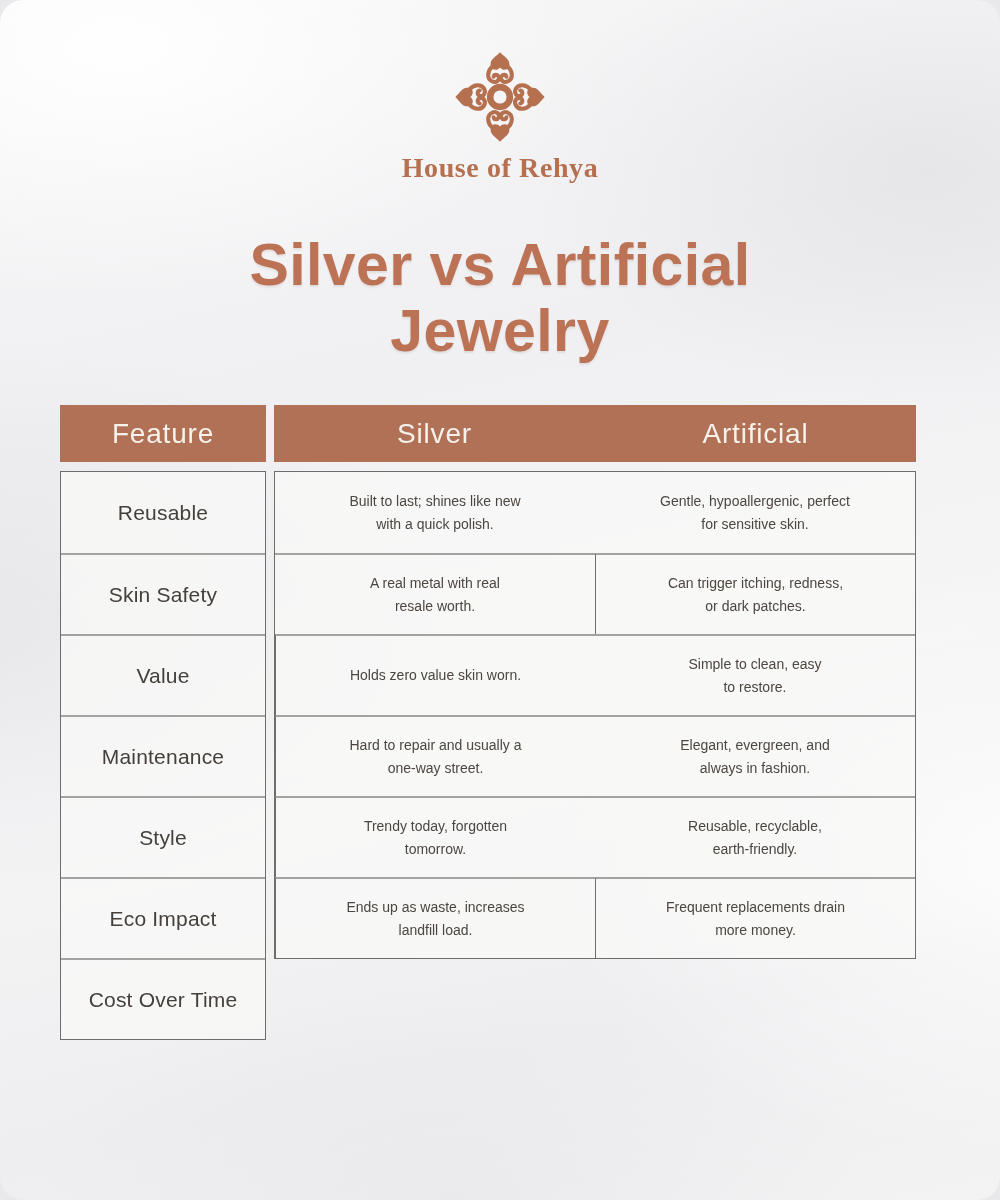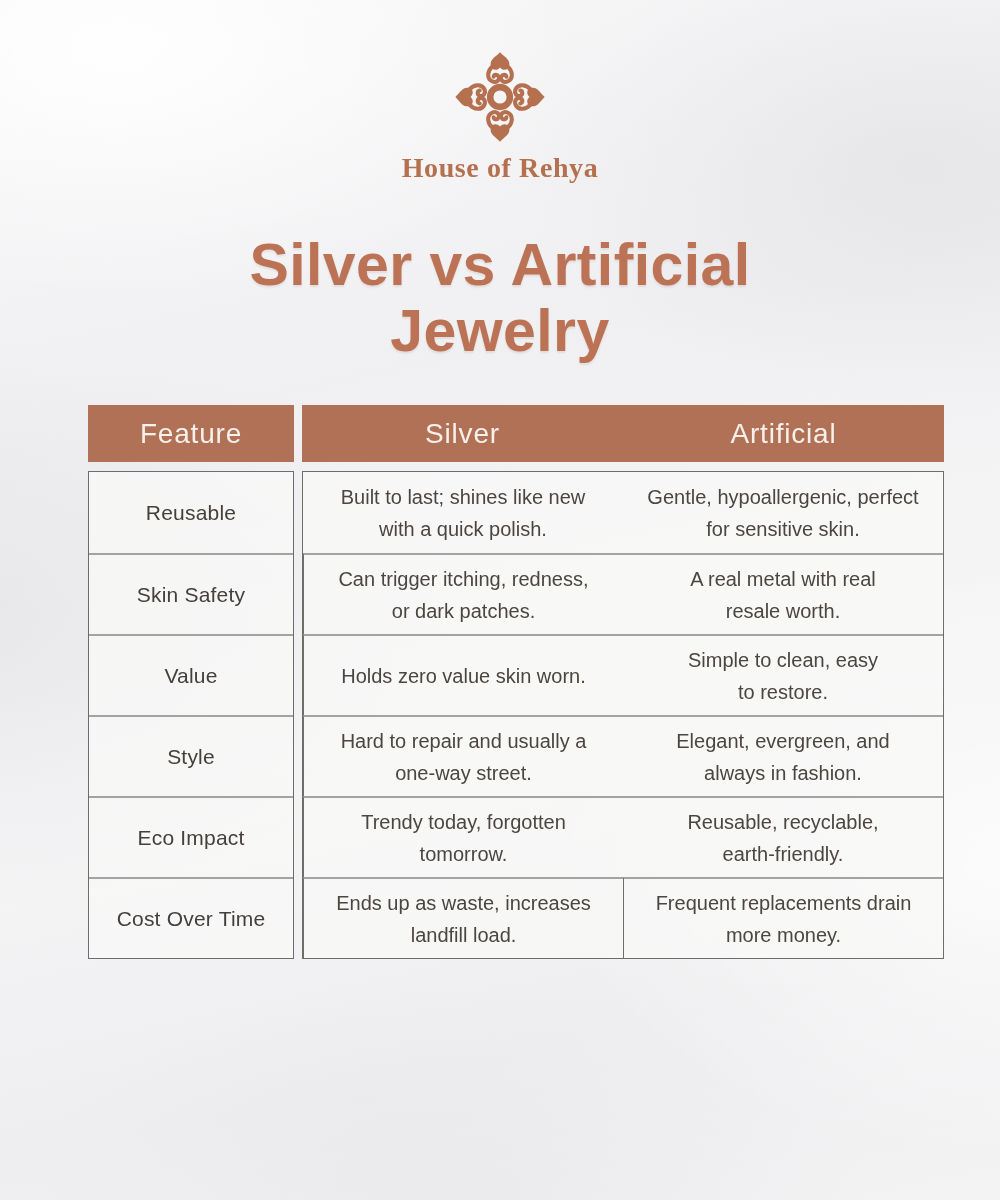--- a/index.html
+++ b/index.html
@@ -10,20 +10,21 @@
     width:1000px; height:1200px;
     margin:0 auto;
     overflow:hidden;
     background:
       radial-gradient(760px 420px at 12% 4%,  rgba(255,255,255,0.95) 0%, rgba(255,255,255,0) 60%),
       radial-gradient(640px 380px at 92% 14%, rgba(221,220,224,0.55) 0%, rgba(221,220,224,0) 62%),
       radial-gradient(900px 520px at -4% 52%, rgba(224,223,227,0.60) 0%, rgba(224,223,227,0) 55%),
       radial-gradient(820px 500px at 104% 72%,rgba(255,255,255,0.85) 0%, rgba(255,255,255,0) 60%),
       radial-gradient(700px 360px at 45% 100%,rgba(226,225,229,0.45) 0%, rgba(226,225,229,0) 60%),
       linear-gradient(168deg, #f8f7f8 0%, #f0eff1 32%, #f6f5f6 58%, #eeedef 82%, #f4f3f4 100%);
+    border-radius: 23px;
   }
 
   
   .brand { text-align:center; padding-top:50px; }
   .logo { display:inline-block; width:94px; height:94px; color:var(--accent,#B5704F); }
   .logo svg { width:100%; height:100%; display:block; }
   .brand-name {
     margin-top:4px;
     font-family:"Liberation Serif", serif;
     font-weight:700;
@@ -38,21 +39,21 @@
     text-align:center;
     font-size:59px;
     line-height:1.12;
     font-weight:700;
     letter-spacing:0.4px;
     color:var(--title-text,#BC7355);
     text-shadow:0 2px 2px rgba(90,60,45,0.10);
   }
 
   
-  .table { position:absolute; left:88px; top:405px; width:856px; display:flex; gap:8px; }
+  .table { position:absolute; left:60px; top:405px; width:856px; display:flex; gap:8px; }
   .table *, .table { box-sizing:border-box; }
 
   .col-left  { flex:0 0 206px; display:flex; flex-direction:column; }
   .col-right { flex:1 1 auto;  display:flex; flex-direction:column; }
 
   .head {
     height:57px; flex:0 0 57px;
     margin-bottom:9px;
     background:var(--header-bg,#B17156);
     color:var(--header-text,#F6F1EB);
@@ -76,21 +77,21 @@
   .fcell:first-child { border-top:none; }
 
   .right-body {
     border:1.5px solid var(--grid-line-dark,#6F6D6B);
     background:rgba(249,248,247,0.78);
     display:grid; grid-template-columns:1fr 1fr; grid-auto-rows:81px;
   }
   .cell {
     display:flex; align-items:center; justify-content:center;
     text-align:center; white-space:pre-line;
-    font-size:20px; line-height:1.6;
+    font-size:14px; line-height:1.6;
     color:var(--cell-text,#4C4641);
     padding:4px 22px;
     border-top:2px solid var(--grid-line-light,#A5A3A1);
   }
   .cell:nth-child(-n+2) { border-top:none; }
   .cell.artificial { border-left:1.5px solid var(--grid-line-dark,#6F6D6B); }
 </style>
 </head>
 <body>
 
@@ -119,40 +120,41 @@
   <h1 class="title"><span>Silver vs Artificial</span><br><span>Jewelry</span></h1>
 
   <div class="table">
 
     <div class="col-left">
       <div class="head">Feature</div>
       <div class="feature-body">
         <div class="fcell">Reusable</div>
         <div class="fcell">Skin Safety</div>
         <div class="fcell">Value</div>
+        <div class="fcell">Maintenance</div>
         <div class="fcell">Style</div>
         <div class="fcell">Eco Impact</div>
         <div class="fcell">Cost Over Time</div>
       </div>
     </div>
 
     <div class="col-right">
       <div class="head right-head">
         <div>Silver</div>
         <div>Artificial</div>
       </div>
       <div class="right-body">
         <div class="cell silver">Built to last; shines like new
 with a quick polish.</div>
         <div class="cell silver">Gentle, hypoallergenic, perfect
 for sensitive skin.</div>
+        <div class="cell silver">A real metal with real
+resale worth.</div>
         <div class="cell artificial">Can trigger itching, redness,
 or dark patches.</div>
-        <div class="cell silver">A real metal with real
-resale worth.</div>
         <div class="cell artificial">Holds zero value skin worn.</div>
         <div class="cell silver">Simple to clean, easy
 to restore.</div>
         <div class="cell artificial">Hard to repair and usually a
 one-way street.</div>
         <div class="cell silver">Elegant, evergreen, and
 always in fashion.</div>
         <div class="cell artificial">Trendy today, forgotten
 tomorrow.</div>
         <div class="cell silver">Reusable, recyclable,

